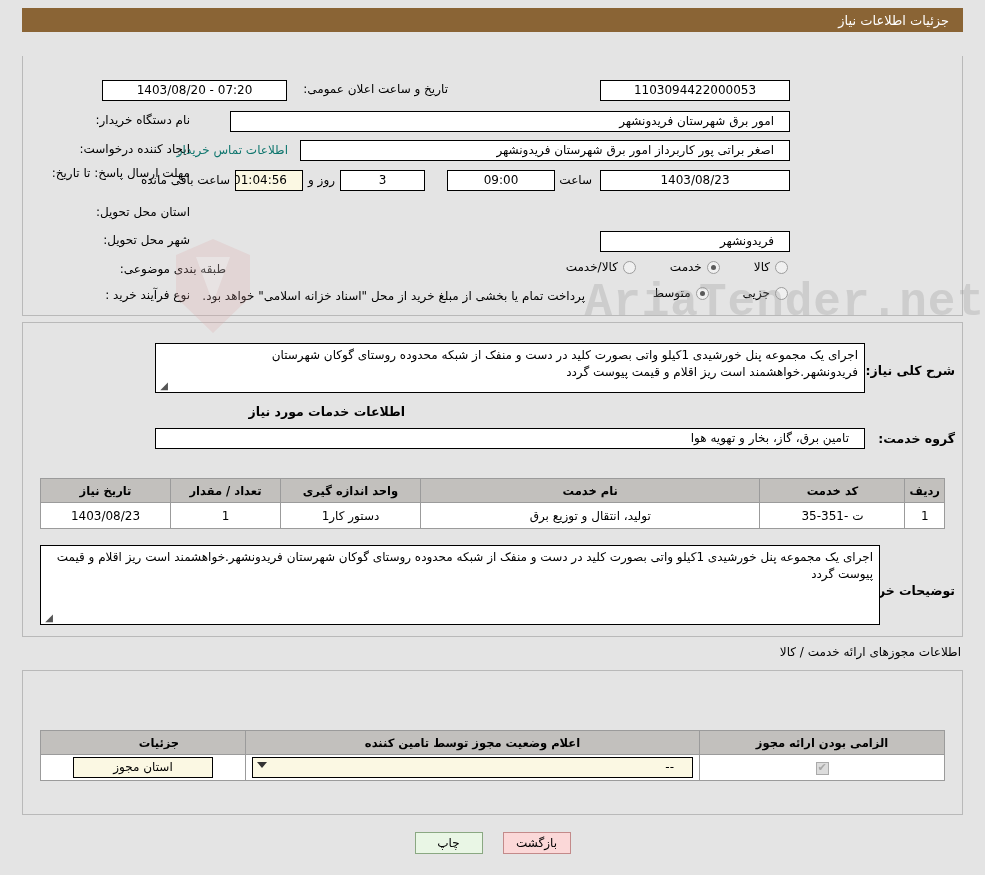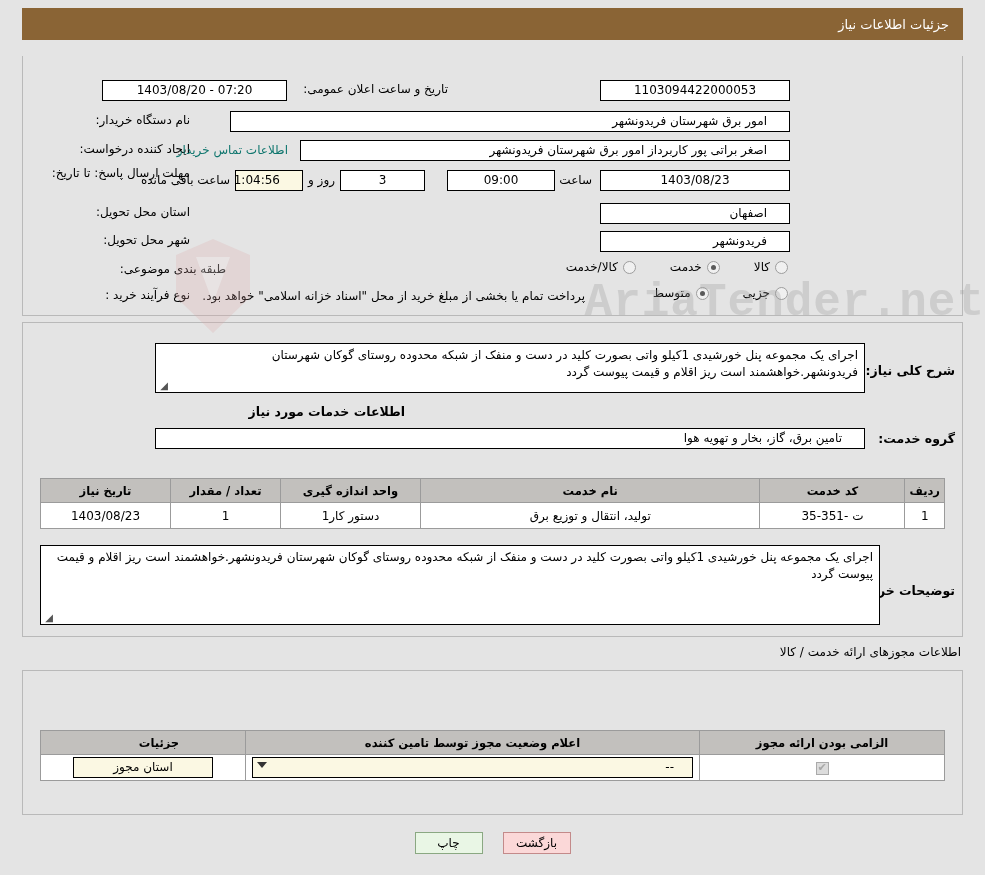--- a/index.html
+++ b/index.html
@@ -55,21 +55,21 @@
     width: 0; height: 0;
     border-left: 17px solid transparent;
     border-right: 17px solid transparent;
     border-top: 46px solid #f4e2e2;
   }
 
   
   .titlebar {
     position: absolute;
     left: 22px; top: 8px;
-    width: 941px; height: 32px;
+    width: 941px; height: 24px;
     background: #8a6435;
     color: #ffffff;
     display: flex;
     align-items: center;
     justify-content: flex-start;
     padding: 0 14px;
     font-size: 13px;
     z-index: 3;
   }
 
@@ -90,21 +90,21 @@
     text-align: right;
     color: #000;
     font-size: 12px;
     white-space: nowrap;
   }
   .fld {
     background: #ffffff;
     border: 1px solid #000000;
     height: 21px;
     line-height: 19px;
-    padding: 0 22px;
+    padding: 0 15px;
     font-size: 12px;
     color: #000;
     overflow: hidden;
     white-space: nowrap;
   }
   .fld.center { text-align: center; }
   .fld.right  { text-align: right; }
   .fld.cream  { background: #fbf8e3; }
   .link {
     color: #0f766e;
@@ -335,23 +335,20 @@
   </div>
   <div class="row" style="right:682px; top:170px;">
     <div class="fld center cream" style="width:68px;">01:04:56</div>
   </div>
   <div class="row" style="right:755px; top:173px;">
     <span class="plain">ساعت باقی مانده</span>
   </div>
 
   <div class="row" style="right:795px; top:205px;justify-content:flex-end;">
     <span class="lbl">استان محل تحویل:</span>
-  </div>
-  <div class="row" style="right:195px; top:203px;">
-    <div class="fld right" style="width:190px;">اصفهان</div>
   </div>
 
   <div class="row" style="right:795px; top:233px;">
     <span class="lbl"><span>شهر محل تحویل:</span></span>
   </div>
   <div class="row" style="right:195px; top:231px;">
     <div class="fld right" style="width:190px;">فریدونشهر</div>
   </div>
 
   <div class="row" style="right:759px; top:262px;">

